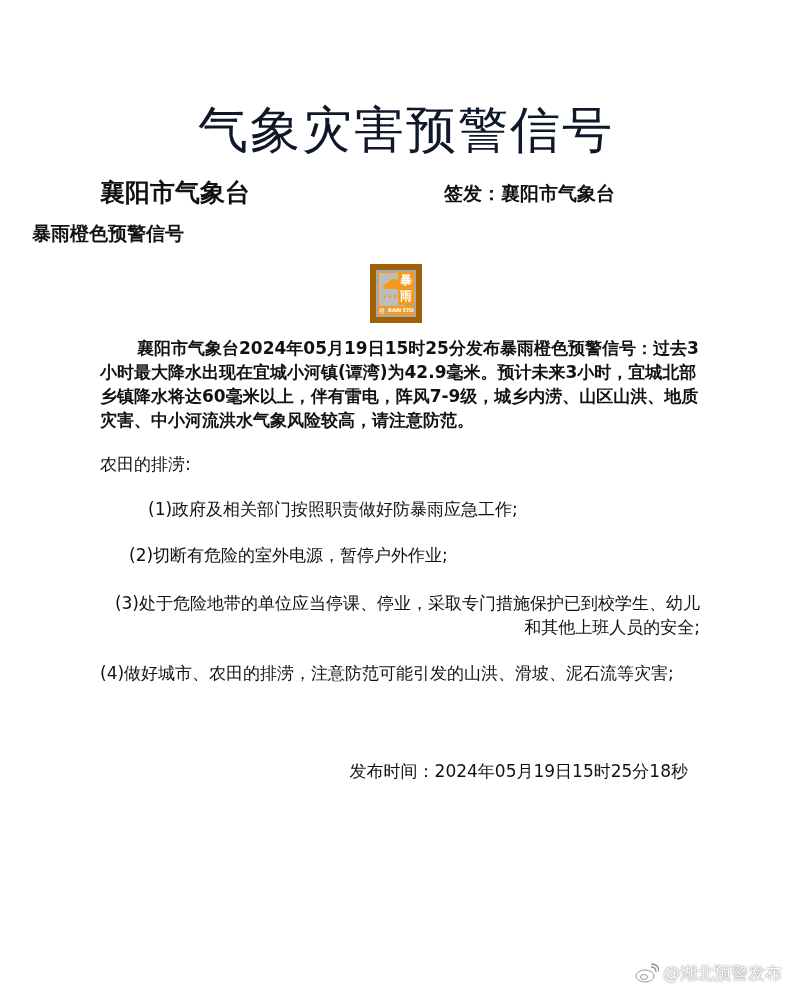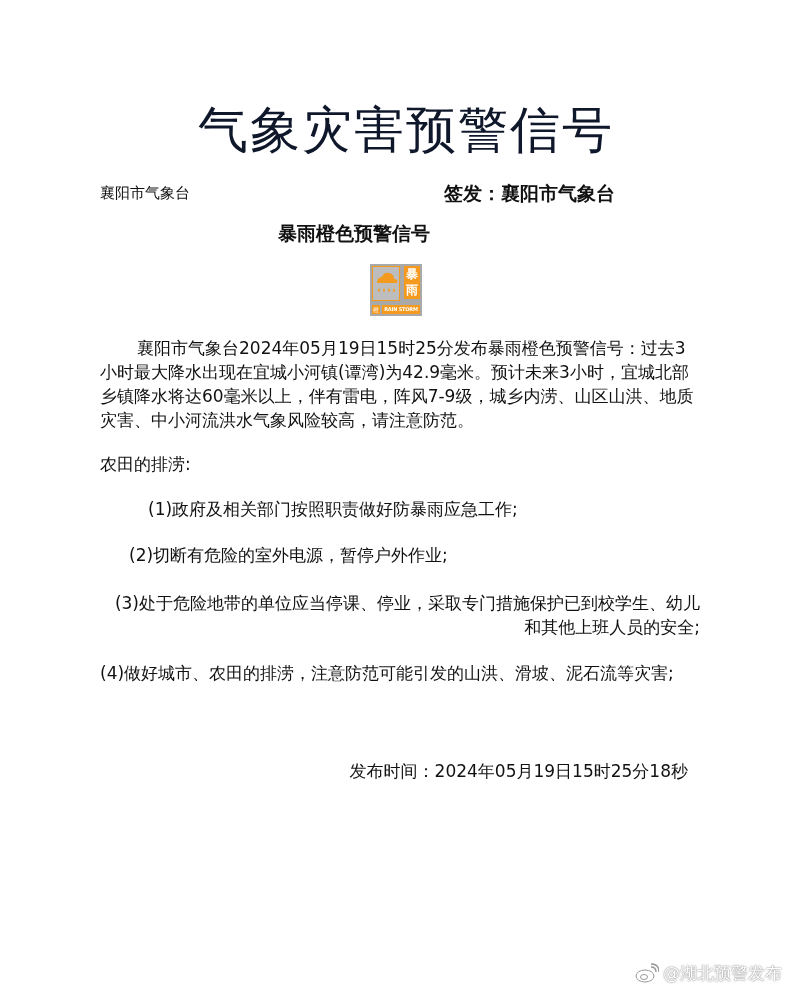--- a/index.html
+++ b/index.html
@@ -9,33 +9,33 @@
       color: #111;
     }
     .title {
       position: absolute; left: 0; width: 726px; top: 100px;
       text-align: center; color: #0f172a;
       font-family: "DejaVu Serif", "Liberation Serif", serif;
       font-size: 50px; letter-spacing: 2px; line-height: 60px; margin-left: 43px;
     }
     .meta-left {
       position: absolute; left: 100px; top: 180px;
-      font-size: 15px; font-weight: normal; line-height: 26px;
+      font-size: 25px; font-weight: bold; line-height: 26px;
     }
     .meta-right {
       position: absolute; left: 444px; top: 180px;
       font-size: 19px; font-weight: bold; line-height: 26px;
     }
     .subtitle {
       position: absolute; left: 0; width: 708px; top: 220px;
-      text-align: center; font-size: 19px; font-weight: bold; line-height: 26px;
+      font-size: 19px; font-weight: bold; line-height: 26px; padding-left: 32px;
     }
     .badge {
-      position: absolute; left: 370px; top: 264px; width: 52px; height: 52px;
-      background: #a16207; box-sizing: border-box; padding: 0;
+      position: absolute; left: 370px; top: 264px; width: 52px; height: 59px;
+      background: #a16207; box-sizing: border-box; padding: 6px;
     }
     .badge .inner {
       position: relative; width: 100%; height: 100%; background: #a9a9a9;
     }
     .badge .pic {
       position: absolute; left: 2px; top: 2px; width: 26px; height: 33px;
       background: #bdbdbd; border: 1px solid #f39a1f;
     }
     .badge .chars {
       position: absolute; right: 2px; top: 2px; width: 16px; height: 33px;
@@ -49,21 +49,21 @@
     .badge .foot .lvl {
       width: 8px; background: #f39a1f; color: #fff; font-size: 6px; line-height: 9px; text-align: center;
     }
     .badge .foot .en {
       flex: 1; background: #f39a1f; color: #fff; font-size: 5px; line-height: 9px; text-align: center; font-weight: bold;
       letter-spacing: -0.2px; white-space: nowrap; overflow: hidden;
     }
     .para {
       position: absolute; left: 100px; width: 600px; font-size: 17px; line-height: 24px;
     }
-    .body-text { top: 336px; text-indent: 37px; }
+    .body-text { top: 336px; text-indent: 37px; font-weight: bold; }
     .guide-head { top: 452px; }
     .g1 { top: 497px; margin-left: 48px; }
     .g2 { top: 543px; margin-left: 29px; }
     .g3 { top: 591px; text-align: right; }
     .g4 { top: 661px; }
     .publish {
       position: absolute; right: 102px; top: 759px; font-size: 17px; line-height: 24px;
     }
     .watermark {
       position: absolute; right: 8px; top: 960px; color: #ffffff;

